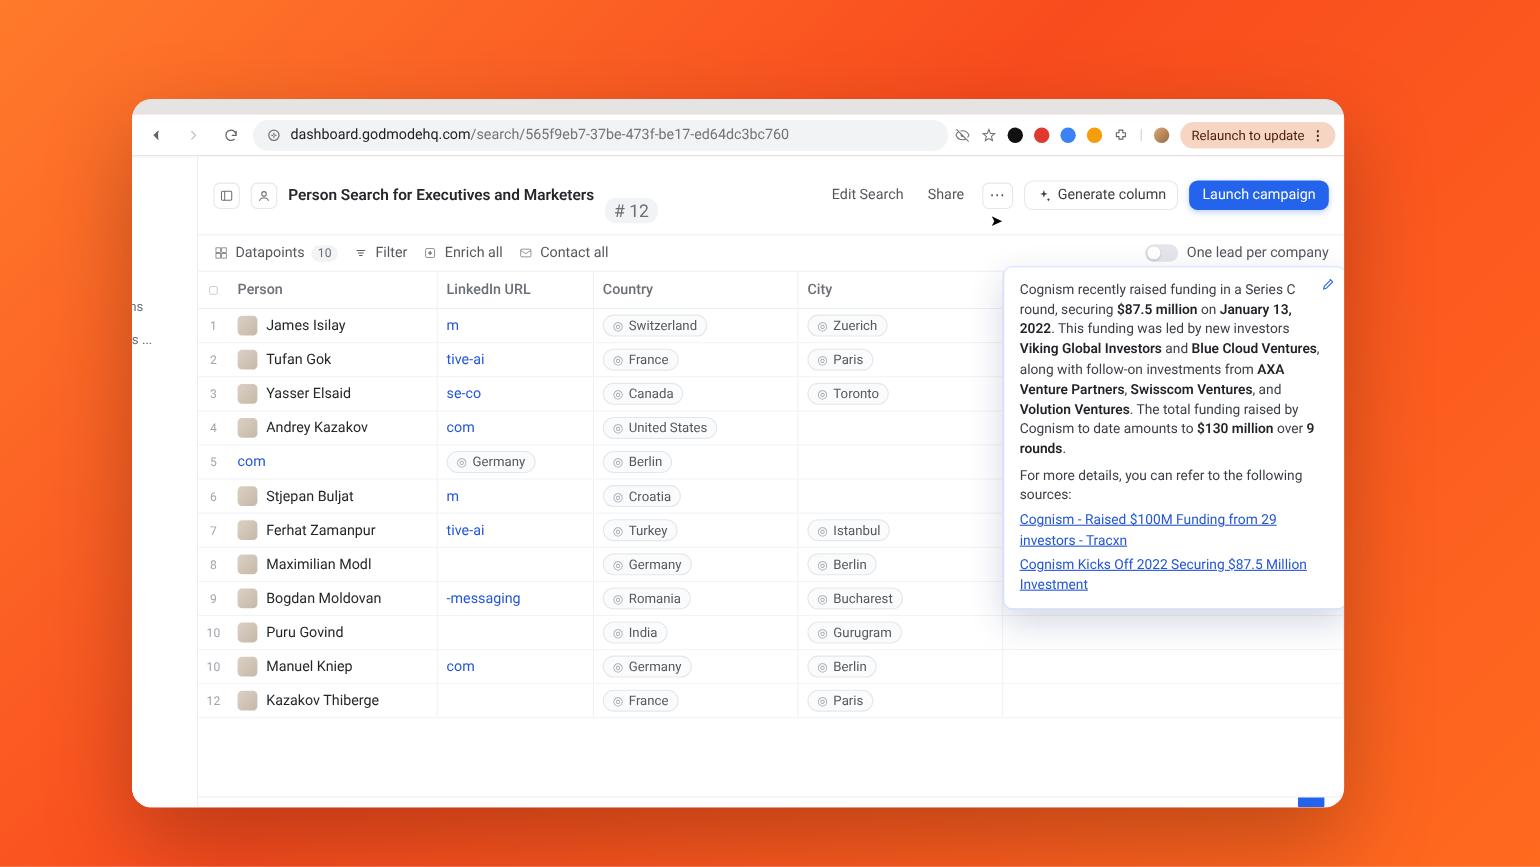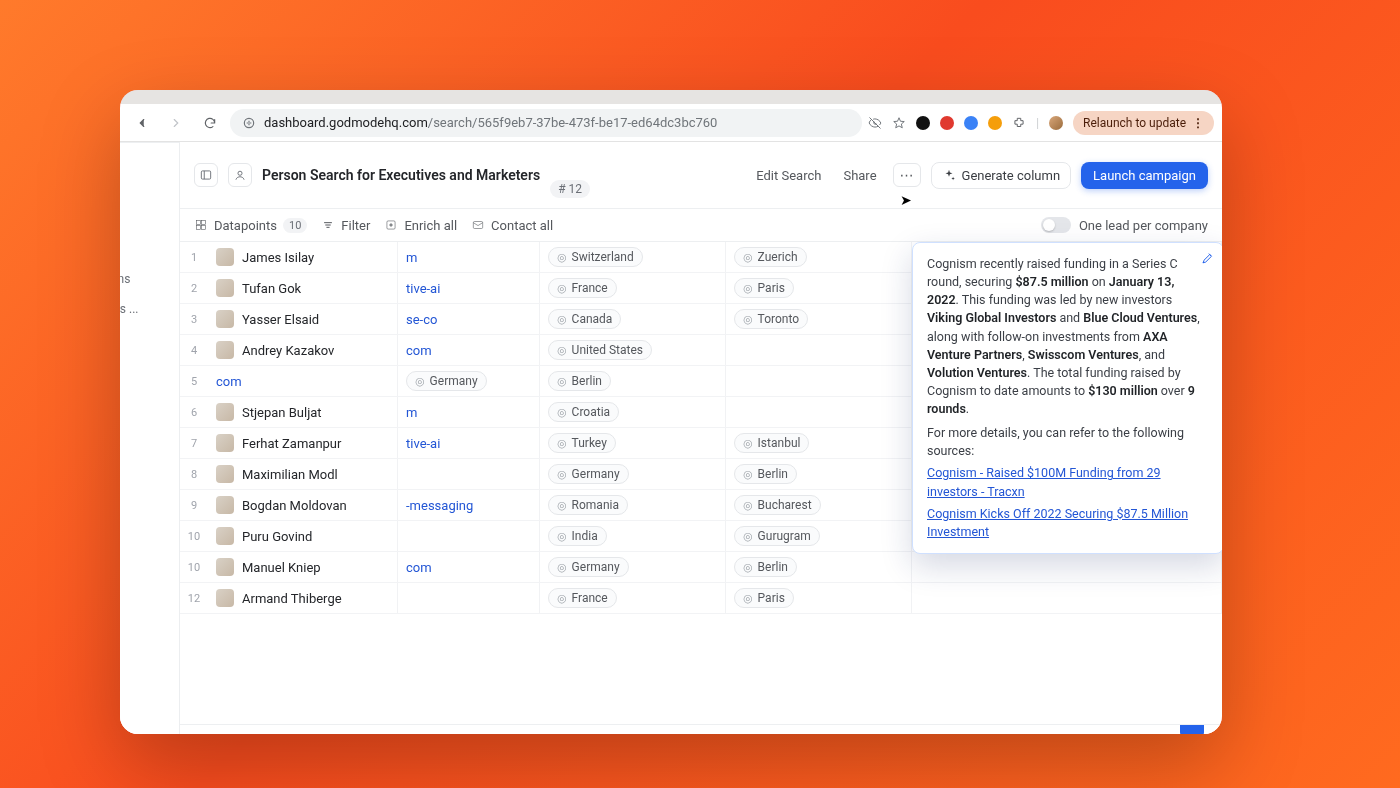--- a/index.html
+++ b/index.html
@@ -116,21 +116,21 @@
   }
   .collapse-btn, .person-icon-btn {
     width: 24px; height: 24px;
     display: inline-flex; align-items: center; justify-content: center;
     border: 1px solid #e5e7ea;
     border-radius: 6px;
     color: #6b6f76;
   }
   .title { font-weight: 600; color: #24262a; }
   .count-pill {
-    font-size: 12px;
+    font-size: 16px;
     color: #6b6f76;
     background: #f2f3f5;
     border-radius: 10px;
     padding: 2px 8px;
     margin-top: 28px;
   }
   .header-spacer { flex: 1; }
   .txtbtn {
     color: #55585d;
     font-size: 13px;
@@ -423,20 +423,40 @@
         </div>
         <div class="toolbar-spacer"></div>
         <div class="cursor">➤</div>
         <div class="toggle-wrap">
           <div class="toggle"></div>
           <span>One lead per company</span>
         </div>
       </div>
 
       <div class="table">
+        <div class="thead">
+          <div class="th idx">
+            <svg viewBox="0 0 24 24">
+                <rect x="5" y="5" width="14" height="14" rx="3" stroke="#c6c9cf" fill="none" stroke-width="1.8"></rect>
+              </svg>
+          </div>
+          <div class="th">Person</div>
+          <div class="th">LinkedIn URL</div>
+          <div class="th">Country</div>
+          <div class="th">City</div>
+          <div class="th airesearch">
+            <span class="hicon">
+              <svg viewBox="0 0 24 24">
+                  <circle cx="12" cy="12" r="8" stroke="currentColor" fill="none" stroke-width="1.6"></circle>
+                  <path d="M4 12h16M12 4c3 3 3 13 0 16M12 4c-3 3-3 13 0 16" stroke="currentColor" fill="none" stroke-width="1.4"></path>
+                </svg>
+            </span>
+            <span>AI Research</span>
+          </div>
+        </div>
         <div id="tbody">
             <div class="trow">
               <div class="td idx">1</div>
               <div class="td person-cell">
                 <span class="avatar"></span>
                 <span>James Isilay</span>
               </div>
               <div class="td">
                 <span class="link-frag">m</span>
               </div>
@@ -607,21 +627,21 @@
               </div>
               <div class="td">
                 <span class="tag"><span class="pin">◎</span>Berlin</span>
               </div>
               <div class="td"></div>
             </div>
             <div class="trow">
               <div class="td idx">12</div>
               <div class="td person-cell">
                 <span class="avatar"></span>
-                <span>Armand Thiberge</span>
+                <span>Kazakov Thiberge</span>
               </div>
               <div class="td">
                 <span class="link-frag"></span>
               </div>
               <div class="td">
                 <span class="tag"><span class="pin">◎</span>France</span>
               </div>
               <div class="td">
                 <span class="tag"><span class="pin">◎</span>Paris</span>
               </div>

